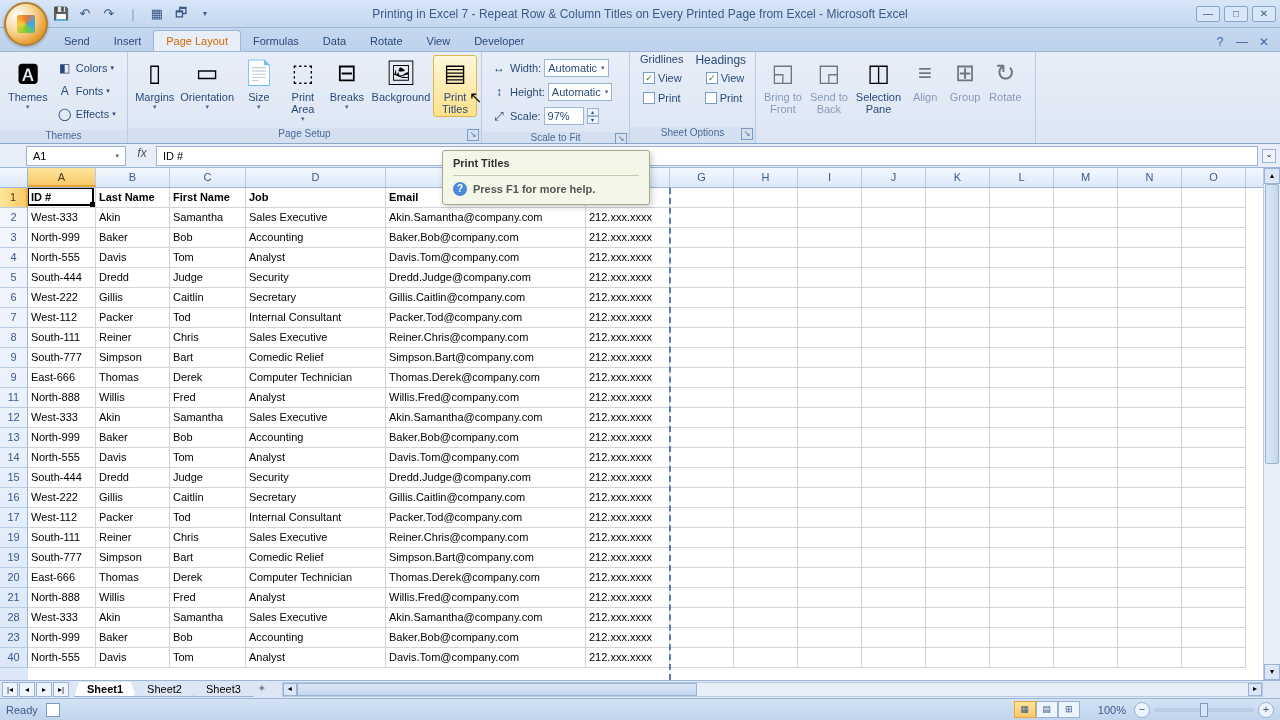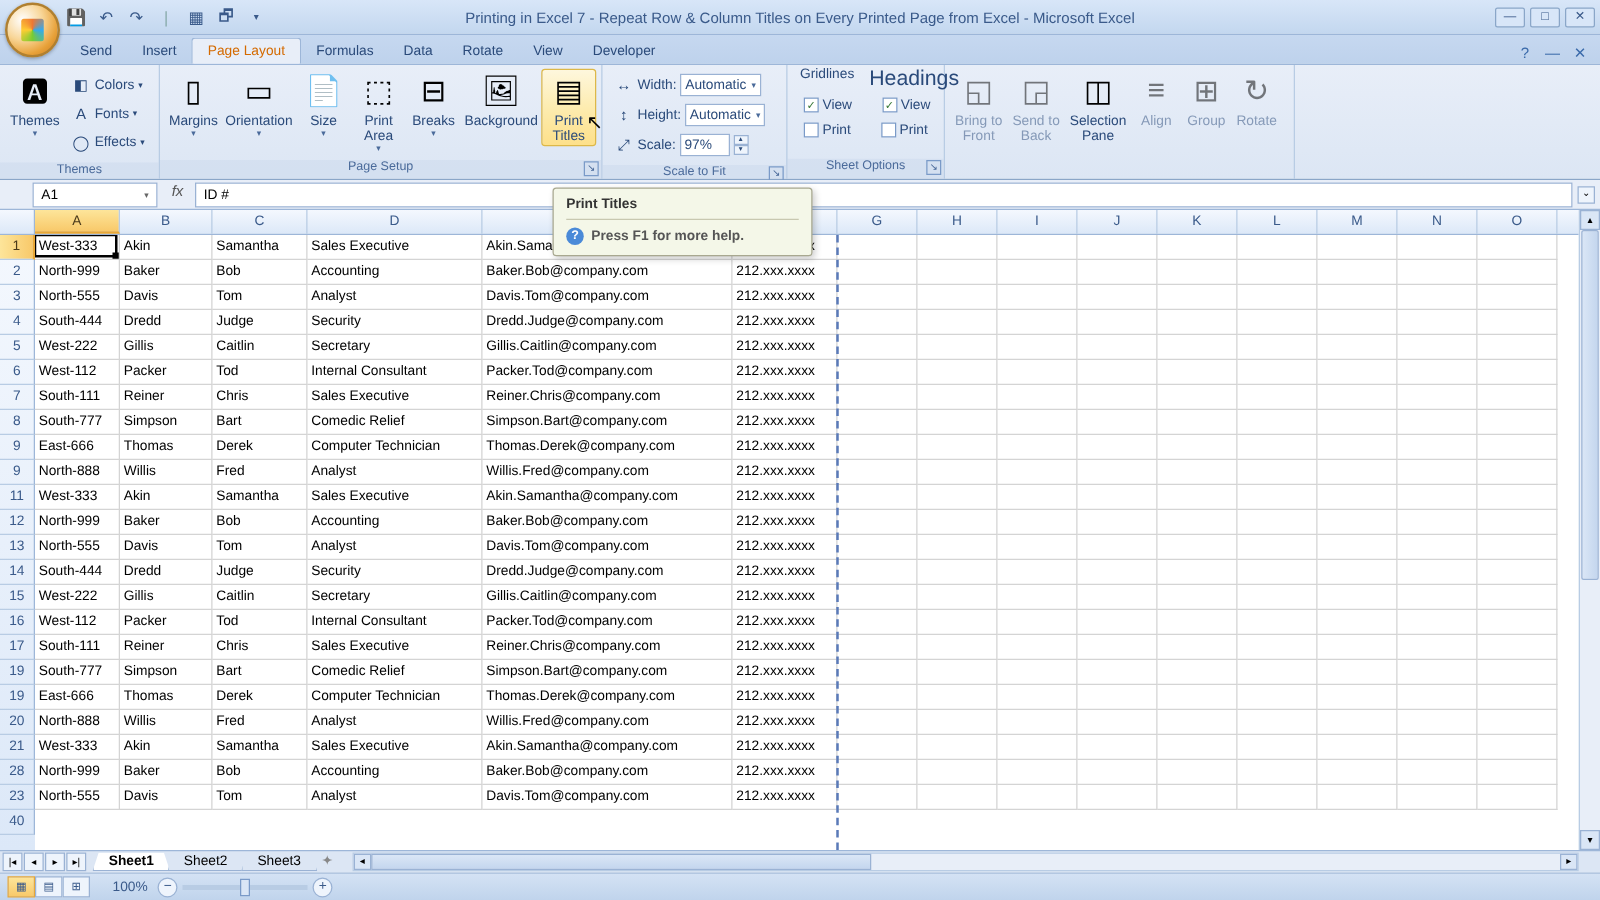--- a/index.html
+++ b/index.html
@@ -240,21 +240,21 @@
           </div>
     </div>
       </div>
     <div class="rgroup-label"><span>Scale to Fit</span><span class="launcher">↘</span></div>
   </div>
 
   <div class="rgroup" style="width:126px">
     <div class="rgroup-body" style="flex-direction:column;padding-top:1px">
       <div style="display:flex;gap:12px;padding:0 6px">
         <span style="font-size:11px;color:#2a4a7a">Gridlines</span>
-        <span style="font-size:17px;color:#2a4a7a">Headings</span>
+        <span style="font-size:12px;color:#2a4a7a">Headings</span>
       </div>
       <div style="display:flex;gap:18px;padding:2px 6px">
         <div class="small-row" style="height:18px">
             <span class="chk">✓</span>
             <span>View</span>
           </div>
         <div class="small-row" style="height:18px">
             <span class="chk">✓</span>
             <span>View</span>
           </div>
@@ -370,20 +370,37 @@
     <div class="row-h">19</div>
     <div class="row-h">20</div>
     <div class="row-h">21</div>
     <div class="row-h">28</div>
     <div class="row-h">23</div>
     <div class="row-h">40</div>
   </div>
 <div style="position:absolute;top:188px;left:28px;right:17px;bottom:40px;overflow:hidden" class="cells" id="cells">
   <div class="active-cell" style="left:-1px;top:-1px;width:67px;height:19px"></div>
   <div class="page-break" style="left:641px"></div>
+<div class="cell-row">
+      <div class="cell bold" style="width: 68px;">ID #</div>
+      <div class="cell bold" style="width: 74px;">Last Name</div>
+      <div class="cell bold" style="width: 76px;">First Name</div>
+      <div class="cell bold" style="width: 140px;">Job</div>
+      <div class="cell bold" style="width: 200px;">Email</div>
+      <div class="cell bold" style="width: 84px;">Phone</div>
+      <div class="cell bold" style="width: 64px;"></div>
+      <div class="cell bold" style="width: 64px;"></div>
+      <div class="cell bold" style="width: 64px;"></div>
+      <div class="cell bold" style="width: 64px;"></div>
+      <div class="cell bold" style="width: 64px;"></div>
+      <div class="cell bold" style="width: 64px;"></div>
+      <div class="cell bold" style="width: 64px;"></div>
+      <div class="cell bold" style="width: 64px;"></div>
+      <div class="cell bold" style="width: 64px;"></div>
+    </div>
     <div class="cell-row">
       <div class="cell" style="width: 68px;">West-333</div>
       <div class="cell" style="width: 74px;">Akin</div>
       <div class="cell" style="width: 76px;">Samantha</div>
       <div class="cell" style="width: 140px;">Sales Executive</div>
       <div class="cell" style="width: 200px;">Akin.Samantha@company.com</div>
       <div class="cell" style="width: 84px;">212.xxx.xxxx</div>
       <div class="cell" style="width: 64px;"></div>
       <div class="cell" style="width: 64px;"></div>
       <div class="cell" style="width: 64px;"></div>
@@ -790,20 +807,24 @@
     </div>
   <span class="sheet-add">✦</span>
   <div class="hscroll">
     <div class="sbtn" style="left:0">◂</div>
     <div class="thumb"></div>
     <div class="sbtn" style="right:0">▸</div>
   </div>
 </div>
 
 <div class="statusbar">
+  <div class="status-left">
+    <span>Ready</span>
+    <span class="macro-ico"></span>
+  </div>
   <div class="view-btns">
     <div class="view-btn active">▦</div>
     <div class="view-btn">▤</div>
     <div class="view-btn">⊞</div>
   </div>
   <span style="margin:0 8px">100%</span>
   <div class="zoom">
     <div class="zoom-btn">−</div>
     <div class="zoom-track">
         <div class="zoom-thumb"></div>

